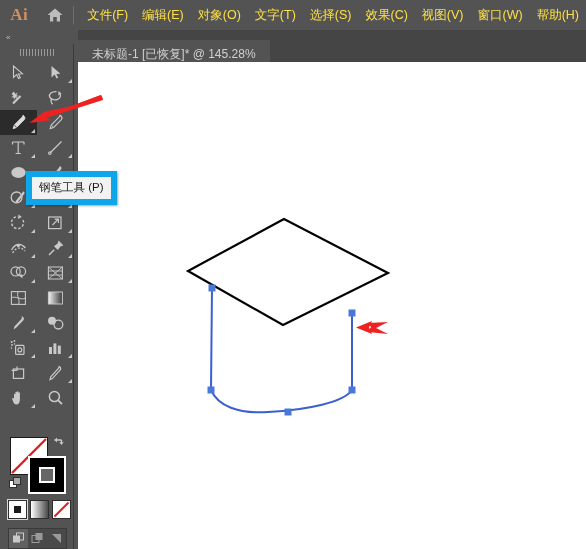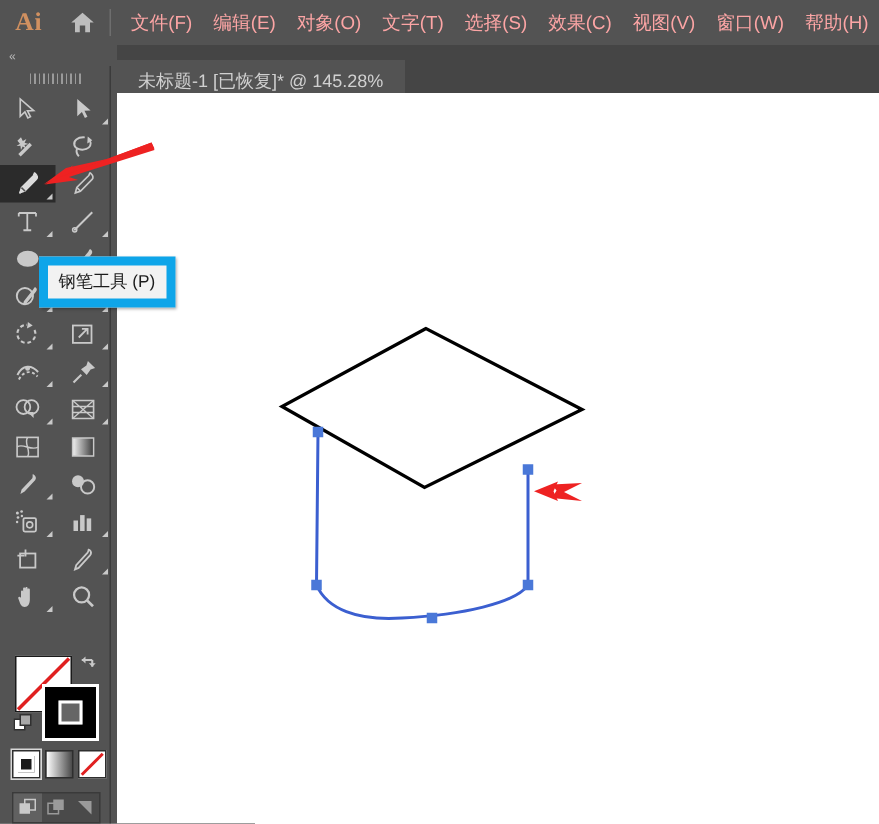--- a/index.html
+++ b/index.html
@@ -24,21 +24,21 @@
     letter-spacing: 0.5px;
   }
   #home-btn {
     width: 34px; height: 30px;
     display: flex; align-items: center; justify-content: center;
   }
   #menu-divider {
     width: 1px; height: 18px; background: #6e6e6e; margin: 0 6px 0 2px;
   }
   .menu-item {
-    color: #fca5a5; font-size: 12.5px;
+    color: #fde047; font-size: 12.5px;
     padding: 4px 7px; white-space: nowrap;
     line-height: 1;
   }
 
   
   #tabbar {
     position: absolute; left: 78px; top: 30px; width: 508px; height: 32px;
     background: #454545;
   }
   #doc-tab {

